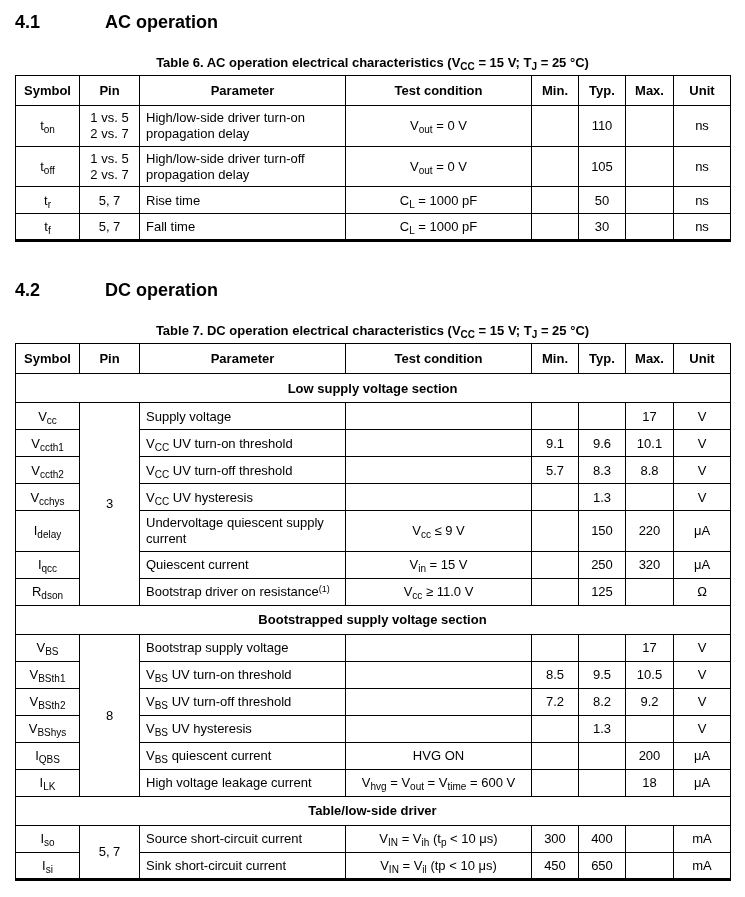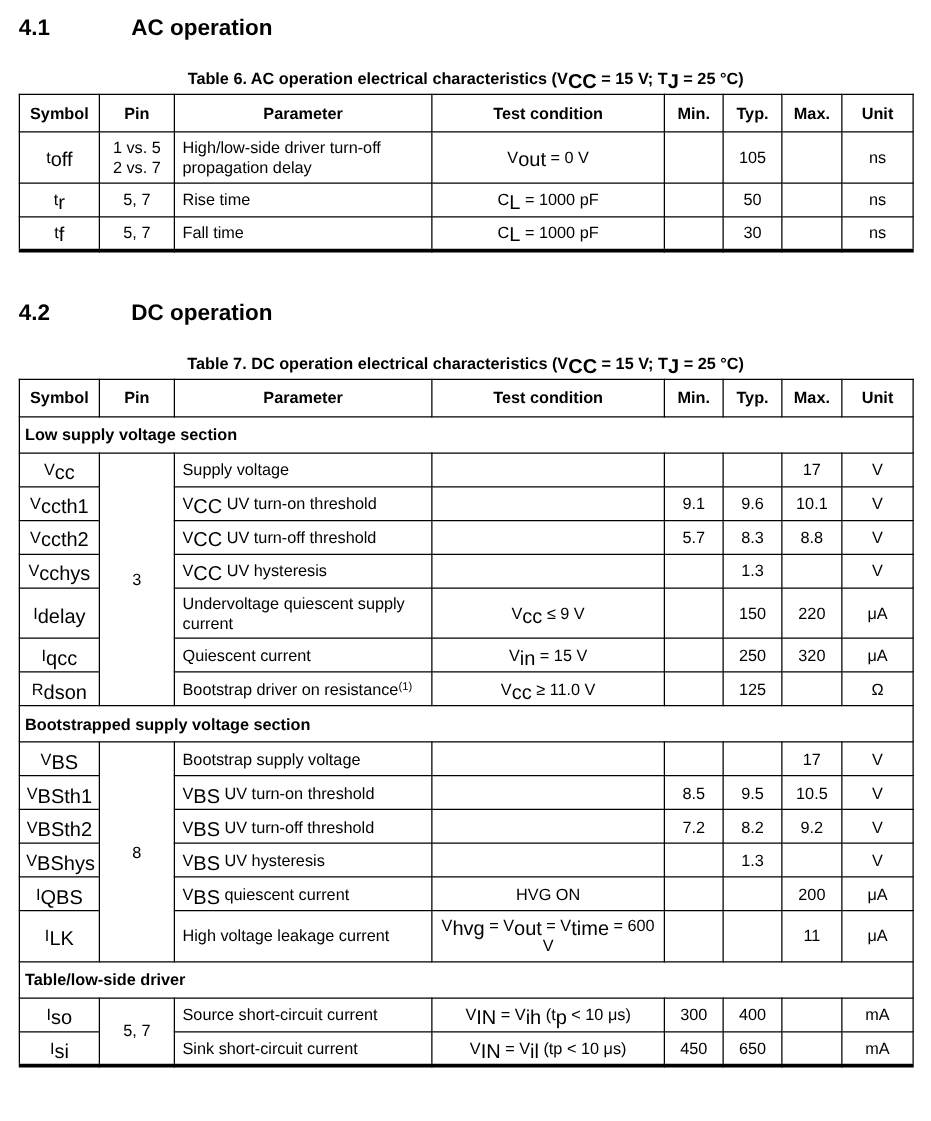--- a/index.html
+++ b/index.html
@@ -24,23 +24,23 @@
     border:1px solid #000;
     font-size:13px; line-height:1.22;
     padding:4px 5px;
     text-align:center; vertical-align:middle;
     overflow:hidden;
   }
   th { font-weight:bold; height:30px; }
   td { height:27px; }
   td.cell-parameter { text-align:left; padding-left:6px; }
   td.cell-pin { white-space:pre-line; }
-  tr.section-row td { text-align:left; font-weight:bold; height:29px; padding-left:4px; }
-
-  sub { font-size:16px; line-height:0; vertical-align:-3px; }
+  tr.section-row td { text-align:center; font-weight:bold; height:29px; padding-left:4px; }
+
+  sub { font-size:10px; line-height:0; vertical-align:-3px; }
   sup { font-size:9px; line-height:0; vertical-align:4px; }
 
   .gap-between-sections { height:34px; }
 </style>
 </head>
 <body>
 
 <div class="page">
 
   <div class="heading">
@@ -68,20 +68,31 @@
           <th>Parameter</th>
           <th>Test condition</th>
           <th>Min.</th>
           <th>Typ.</th>
           <th>Max.</th>
           <th>Unit</th>
         </tr>
       </thead>
       <tbody>
         <tr>
+          <td class="cell-symbol"><span>t</span><sub>on</sub></td>
+          <td class="cell-pin">1 vs. 5
+2 vs. 7</td>
+          <td class="cell-parameter">High/low-side driver turn-on propagation delay</td>
+          <td class="cell-condition"><span>V</span><sub>out</sub><span> = 0 V</span></td>
+          <td class="cell-min"></td>
+          <td class="cell-typ">110</td>
+          <td class="cell-max"></td>
+          <td class="cell-unit">ns</td>
+        </tr>
+        <tr>
           <td class="cell-symbol"><span>t</span><sub>off</sub></td>
           <td class="cell-pin">1 vs. 5
 2 vs. 7</td>
           <td class="cell-parameter">High/low-side driver turn-off propagation delay</td>
           <td class="cell-condition"><span>V</span><sub>out</sub><span> = 0 V</span></td>
           <td class="cell-min"></td>
           <td class="cell-typ">105</td>
           <td class="cell-max"></td>
           <td class="cell-unit">ns</td>
         </tr>
@@ -256,21 +267,21 @@
           <td class="cell-typ"></td>
           <td class="cell-max">200</td>
           <td class="cell-unit">μA</td>
         </tr>
         <tr>
           <td class="cell-symbol"><span>I</span><sub>LK</sub></td>
           <td class="cell-parameter">High voltage leakage current</td>
           <td class="cell-condition"><span>V</span><sub>hvg</sub><span> = V</span><sub>out</sub><span> = V</span><sub>time</sub><span> = 600 V</span></td>
           <td class="cell-min"></td>
           <td class="cell-typ"></td>
-          <td class="cell-max">11</td>
+          <td class="cell-max">18</td>
           <td class="cell-unit">μA</td>
         </tr>
         <tr class="section-row">
           <td colspan="8">Table/low-side driver</td>
         </tr>
         <tr>
           <td class="cell-symbol"><span>I</span><sub>so</sub></td>
           <td class="cell-pin" rowspan="2">5, 7</td>
           <td class="cell-parameter">Source short-circuit current</td>
           <td class="cell-condition"><span>V</span><sub>IN</sub><span> = V</span><sub>ih</sub><span> (t</span><sub>p</sub><span> &lt; 10 μs)</span></td>

